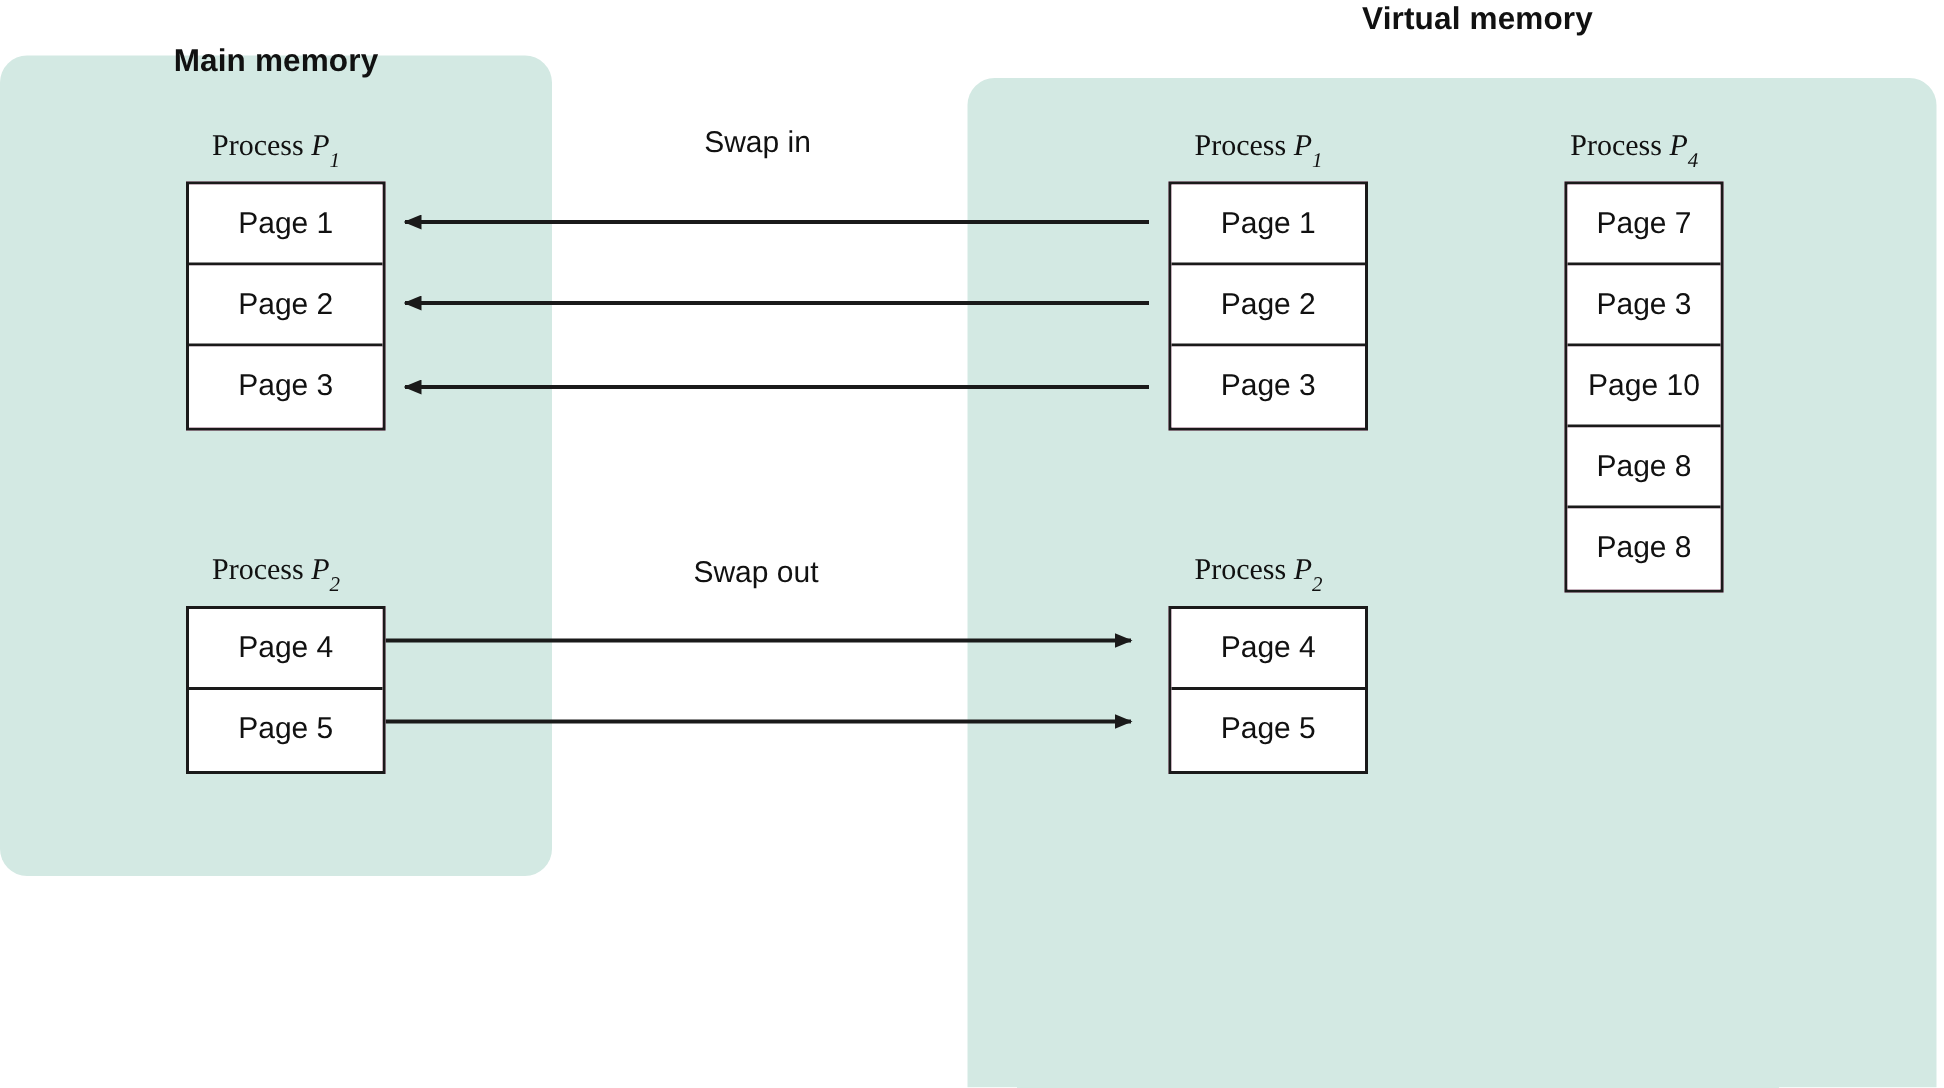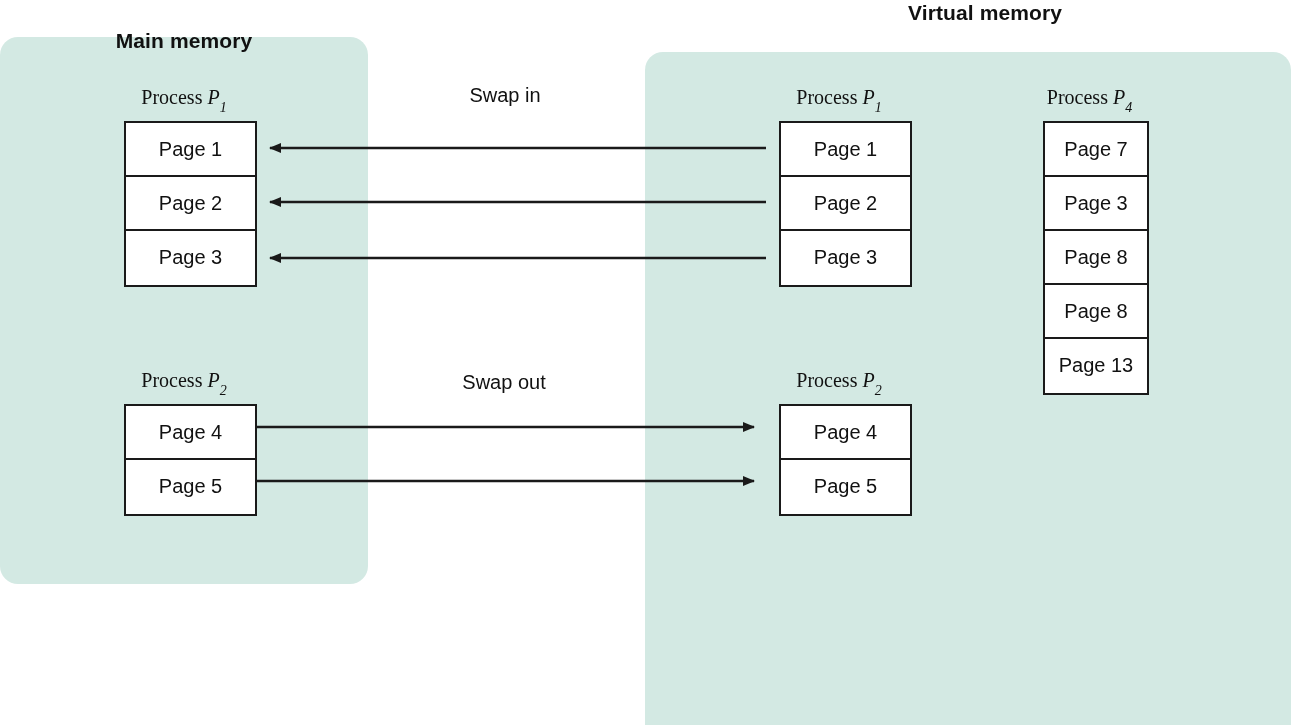--- a/index.html
+++ b/index.html
@@ -215,19 +215,19 @@
   </div>
 
 
   <div class="process-group" id="group-vm-p4">
     <div class="process-label">
       <span>Process </span><span class="pname">P</span><span class="psub">4</span>
     </div>
     <div class="page-stack">
       <div class="page-cell">Page 7</div>
       <div class="page-cell">Page 3</div>
+      <div class="page-cell">Page 10</div>
       <div class="page-cell">Page 8</div>
       <div class="page-cell">Page 8</div>
-      <div class="page-cell">Page 13</div>
     </div>
   </div>
 
 </div>
 
 </body></html>

